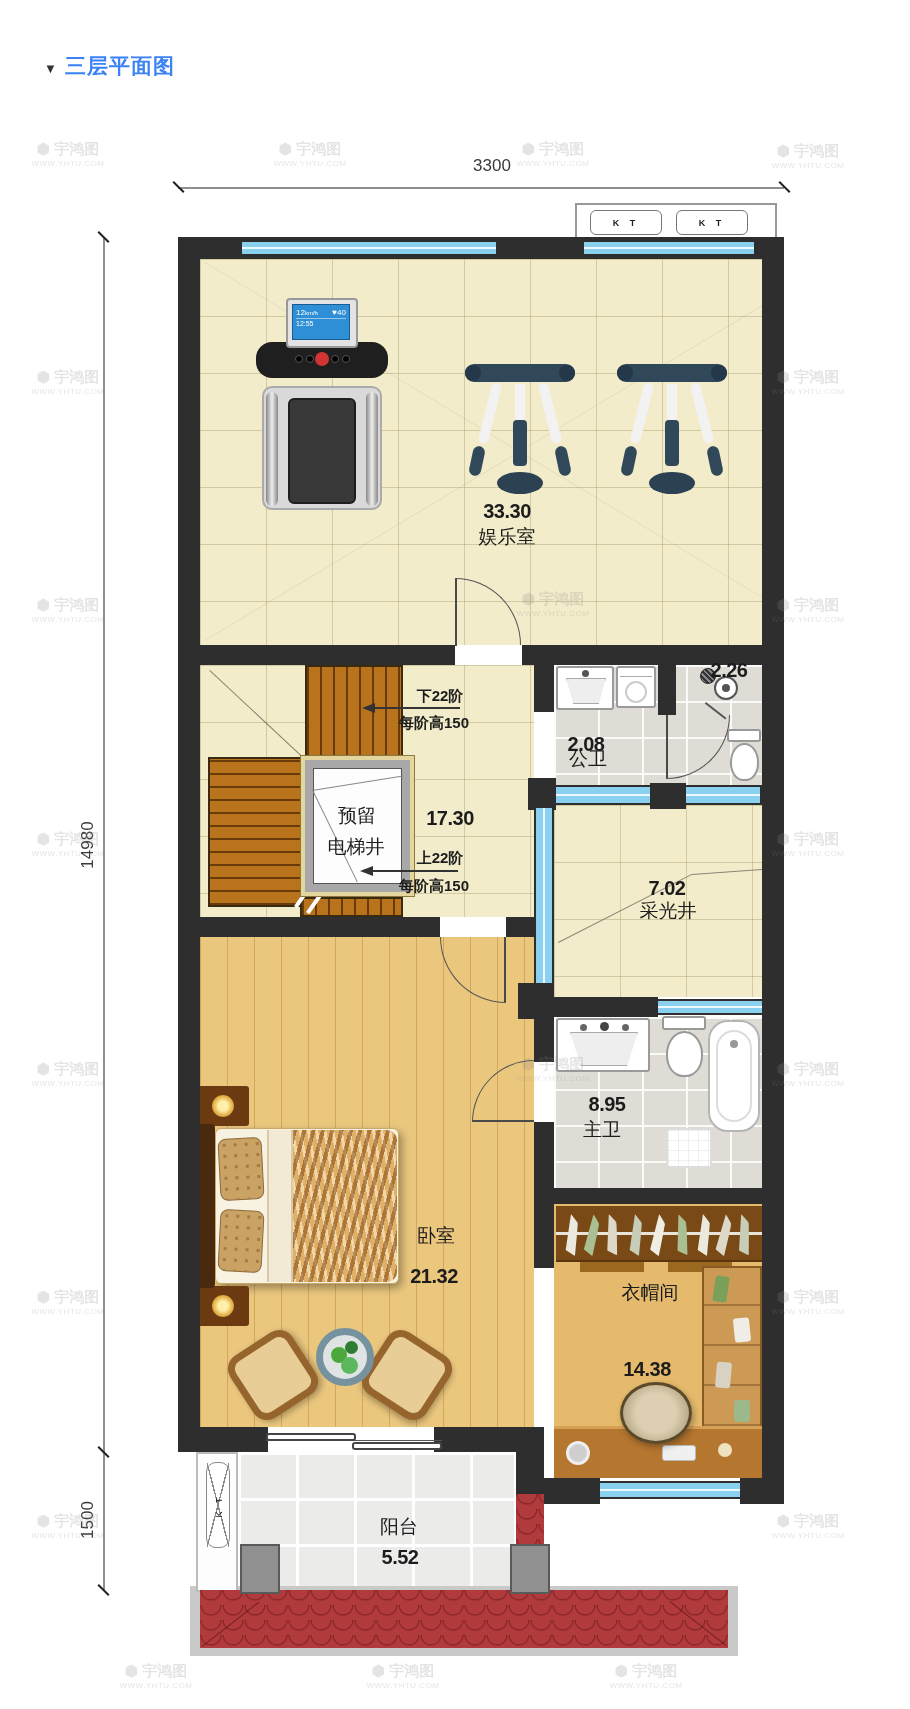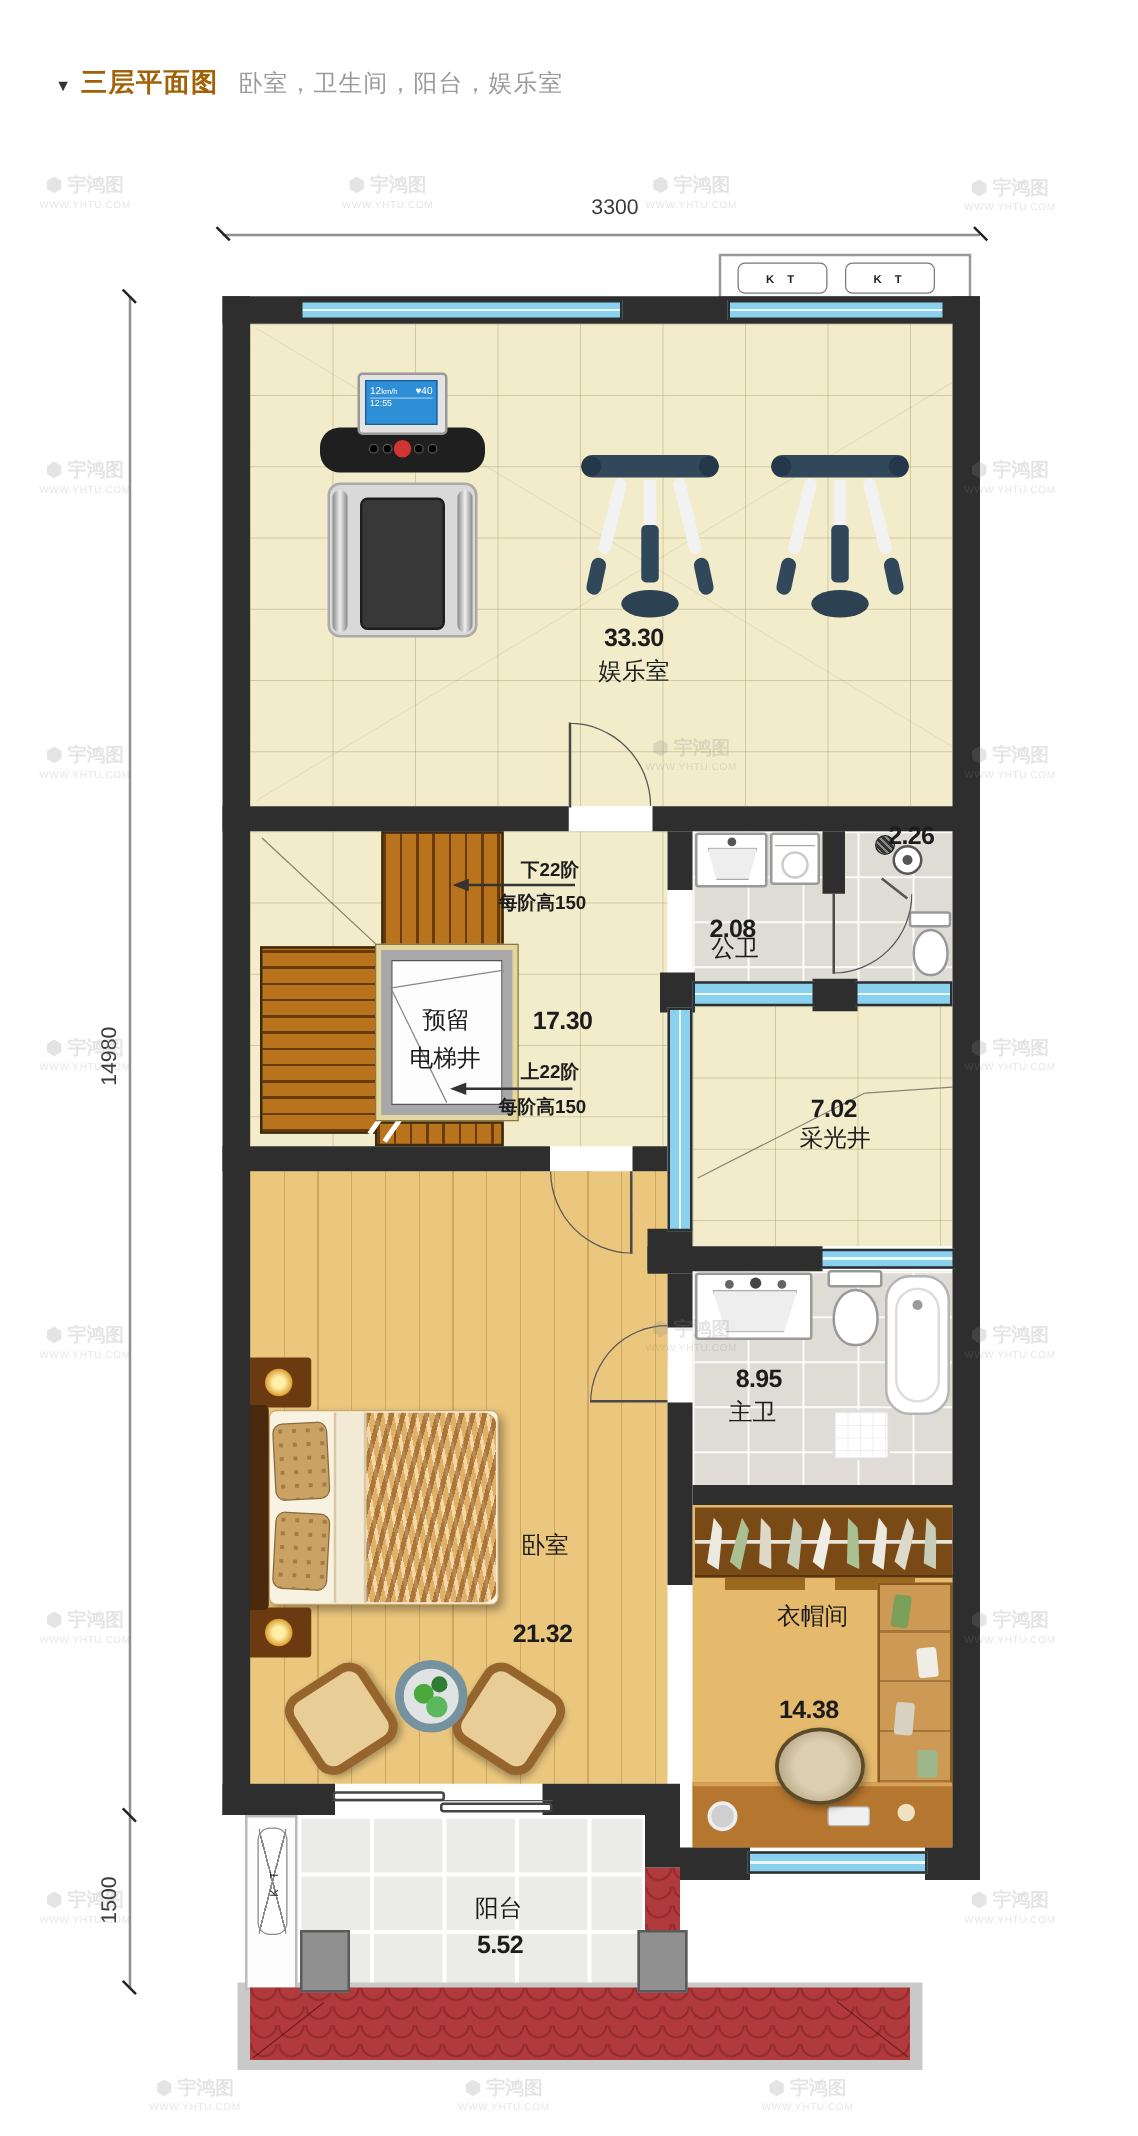--- a/index.html
+++ b/index.html
@@ -36,33 +36,32 @@
   .wfix{position:absolute;background:#fff;border:2px solid #9a9a9a;border-radius:3px;box-sizing:border-box;z-index:10}
   .fix{position:absolute;box-sizing:border-box;z-index:10}
   .xbox{background-image:linear-gradient(to top right,transparent calc(50% - .7px),#8a8a8a calc(50% - .7px),#8a8a8a calc(50% + .7px),transparent calc(50% + .7px)),
         linear-gradient(to bottom right,transparent calc(50% - .7px),#8a8a8a calc(50% - .7px),#8a8a8a calc(50% + .7px),transparent calc(50% + .7px))}
   .wm{position:absolute;width:96px;color:#8a8a8a;opacity:.22;text-align:center;line-height:1.25;z-index:60;pointer-events:none;font-weight:bold;font-size:15px}
   .wm .wmu{display:block;font-size:8px;font-weight:normal;letter-spacing:.5px}
   .garment{position:absolute;top:8px;width:12px;height:40px;border-radius:3px;border:1px solid rgba(0,0,0,.15);z-index:11;clip-path:polygon(50% 0,100% 22%,78% 100%,12% 86%)}
   .lamp{position:absolute;width:22px;height:22px;border-radius:50%;background:radial-gradient(circle,#ffefa8 0 30%,#e0a93e 65%,#6b3a10 100%);z-index:11}
   .header{position:absolute;left:44px;top:52px;display:flex;align-items:baseline;z-index:40}
   .header .mk{color:#333;font-size:13px;margin-right:8px}
-  .header .ti{color:#a16207;font-size:21px;font-weight:bold;letter-spacing:1px}
+  .header .ti{color:#3b82f6;font-size:21px;font-weight:bold;letter-spacing:1px}
   .header .su{color:#9a9a9a;font-size:19px;margin-left:16px;letter-spacing:1px}
   .ktbox{position:absolute;background:#fff;border:1.5px solid #777;border-radius:6px;z-index:13;display:flex;align-items:center;justify-content:center;font-size:9px;color:#222;letter-spacing:4px;font-weight:600}
 </style>
 </head>
 <body>
 
 <div id="page">
 
   <div class="header">
     <span class="mk">▼</span>
     <span class="ti">三层平面图</span>
-    <span class="su">卧室，卫生间，阳台，娱乐室</span>
   </div>
 
   <div class="dimline" style="left:178px;top:187px;width:606px;height:1.5px"></div>
   <div class="tick" style="left:171px;top:186px"></div>
   <div class="tick" style="left:777px;top:186px"></div>
   <div class="lbl dim" style="left:492px;top:166px">3300</div>
 
   <div class="dimline" style="left:103px;top:237px;width:1.5px;height:1215px"></div>
   <div class="tick" style="left:96px;top:236px"></div>
   <div class="tick" style="left:96px;top:1451px"></div>
@@ -305,21 +304,21 @@
   <div class="lbl cn" style="left:507px;top:537px">娱乐室</div>
   <div class="lbl num" style="left:450px;top:818px">17.30</div>
   <div class="lbl num" style="left:586px;top:744px">2.08</div>
   <div class="lbl cn" style="left:588px;top:759px">公卫</div>
   <div class="lbl num" style="left:729px;top:670px">2.26</div>
   <div class="lbl num" style="left:667px;top:888px">7.02</div>
   <div class="lbl cn" style="left:668px;top:911px">采光井</div>
   <div class="lbl num" style="left:607px;top:1104px">8.95</div>
   <div class="lbl cn" style="left:602px;top:1130px">主卫</div>
   <div class="lbl cn" style="left:436px;top:1236px">卧室</div>
-  <div class="lbl num" style="left:434px;top:1308px">21.32</div>
+  <div class="lbl num" style="left:434px;top:1276px">21.32</div>
   <div class="lbl cn" style="left:650px;top:1293px">衣帽间</div>
   <div class="lbl num" style="left:647px;top:1369px">14.38</div>
   <div class="lbl cn" style="left:399px;top:1527px">阳台</div>
   <div class="lbl num" style="left:400px;top:1557px">5.52</div>
 
   <div class="wm" style="left:20px;top:140px"><span>⬢</span> <span>宇鸿图</span><span class="wmu">WWW.YHTU.COM</span></div>
   <div class="wm" style="left:262px;top:140px"><span>⬢</span> <span>宇鸿图</span><span class="wmu">WWW.YHTU.COM</span></div>
   <div class="wm" style="left:505px;top:140px"><span>⬢</span> <span>宇鸿图</span><span class="wmu">WWW.YHTU.COM</span></div>
   <div class="wm" style="left:760px;top:142px"><span>⬢</span> <span>宇鸿图</span><span class="wmu">WWW.YHTU.COM</span></div>
   <div class="wm" style="left:20px;top:368px"><span>⬢</span> <span>宇鸿图</span><span class="wmu">WWW.YHTU.COM</span></div>

